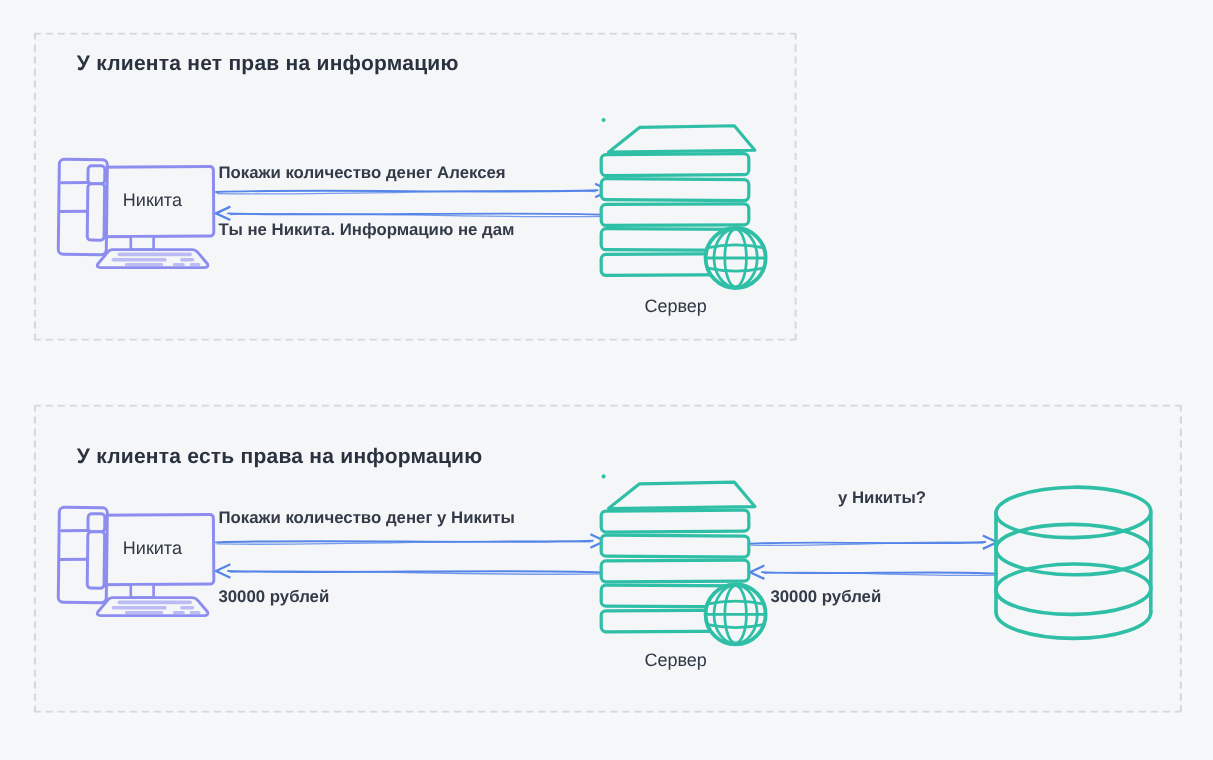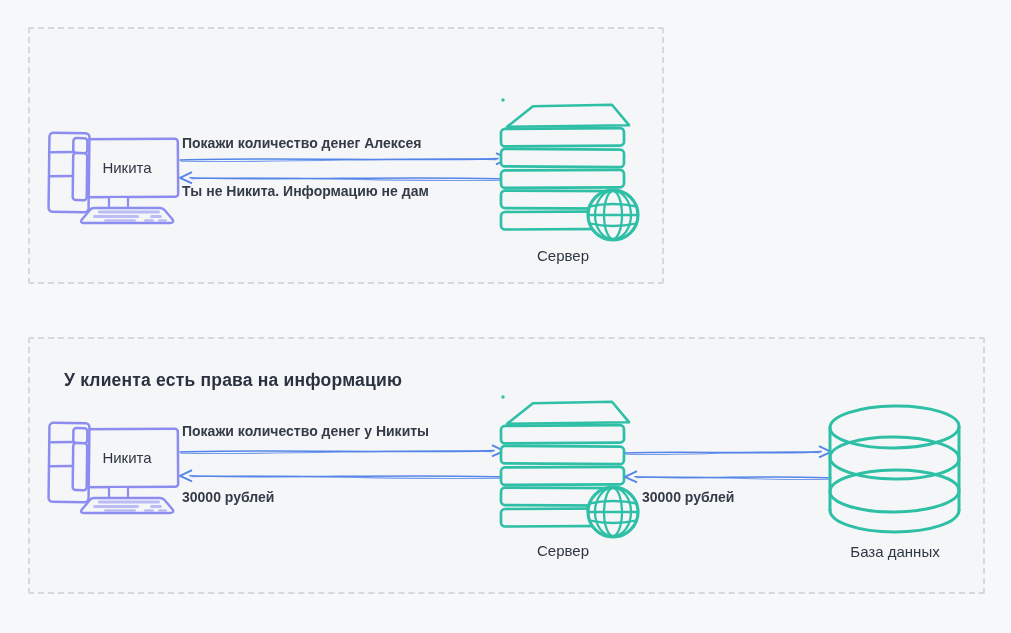--- a/index.html
+++ b/index.html
@@ -25,20 +25,21 @@
   .abs{position:absolute;}
   svg{display:block;}
 </style>
 </head>
 <body>
 
 <div class="stage">
 
   <section class="panel" style="left:28px;top:27px;width:636px;height:257px">
 
+    <div class="title" style="left:34px;top:13px">У клиента нет прав на информацию</div>
 
     <div class="abs" style="left:16px;top:99px;width:135px;height:100px">
       <svg width="135" height="100" viewBox="0 0 135 100">
         <g stroke="#8d8df0" stroke-width="2.5" fill="none" stroke-linecap="round" stroke-linejoin="round">
           <rect x="30" y="11" width="102" height="58" rx="3" fill="#f5f6f8" transform="rotate(-0.4 81 40)"></rect>
           <g transform="rotate(0.7 23 45)">
             <rect x="3" y="5" width="40" height="79" rx="4" fill="#f5f6f8"></rect>
             <rect x="27" y="10" width="14" height="15" rx="3" fill="#f5f6f8"></rect>
             <rect x="27" y="25" width="14" height="47" rx="3" fill="#f5f6f8"></rect>
             <line x1="5" y1="24.5" x2="27" y2="24"></line>
@@ -165,20 +166,21 @@
             <path d="M93,110.5 Q117,105.5 141,110.5" stroke-width="2.3"></path>
             <path d="M92,119 L142,119" stroke-width="2.3"></path>
             <path d="M94,127.5 Q117,132.5 140,127.5" stroke-width="2.3"></path>
           </g>
         </g>
       </svg>
     </div>
     <div class="node-label" style="left:468px;top:200px;width:130px">Сервер</div>
 
     <div class="msg2" style="left:612px;top:66px;width:186px">
+      <div>у Никиты?</div>
     </div>
     <div class="abs" style="left:593px;top:105px">
       <svg width="210" height="16" viewBox="0 0 210 16" fill="none">
         <path d="M2,9 C60,6.5 150,10.5 198,7.6" stroke="#5585e8" stroke-width="1.6" stroke-linecap="round"></path>
         <path d="M3,10.3 C75,12 150,5.5 196,8.6" stroke="#5585e8" stroke-width="1.1" stroke-linecap="round" opacity="0.8"></path>
         <path d="M196,2.2 L208,7.8 L196,13.4" stroke="#5585e8" stroke-width="1.9" stroke-linejoin="round"></path>
       </svg>
     </div>
     <div class="abs" style="left:593px;top:130px">
       <svg width="210" height="16" viewBox="0 0 210 16" fill="none">
@@ -194,16 +196,15 @@
         <g stroke="#2ebfa6" stroke-width="3" fill="none" stroke-linecap="round">
           <path d="M8,29 L8,112"></path>
           <path d="M137,29 L137,112"></path>
           <path d="M8,112 C8,124.5 37,134 72.5,134 C108,134 137,124.5 137,112"></path>
           <ellipse cx="72.5" cy="29" rx="64.5" ry="21" transform="rotate(-0.7 72 29)"></ellipse>
           <ellipse cx="72.5" cy="60" rx="64.5" ry="21" transform="rotate(0.6 72 60)"></ellipse>
           <ellipse cx="72.5" cy="93" rx="64.5" ry="21" transform="rotate(-0.5 72 93)"></ellipse>
         </g>
       </svg>
     </div>
-    <div class="node-label" style="left:795px;top:201px;width:140px">База данных</div>
   </section>
 
 </div>
 
 </body></html>

